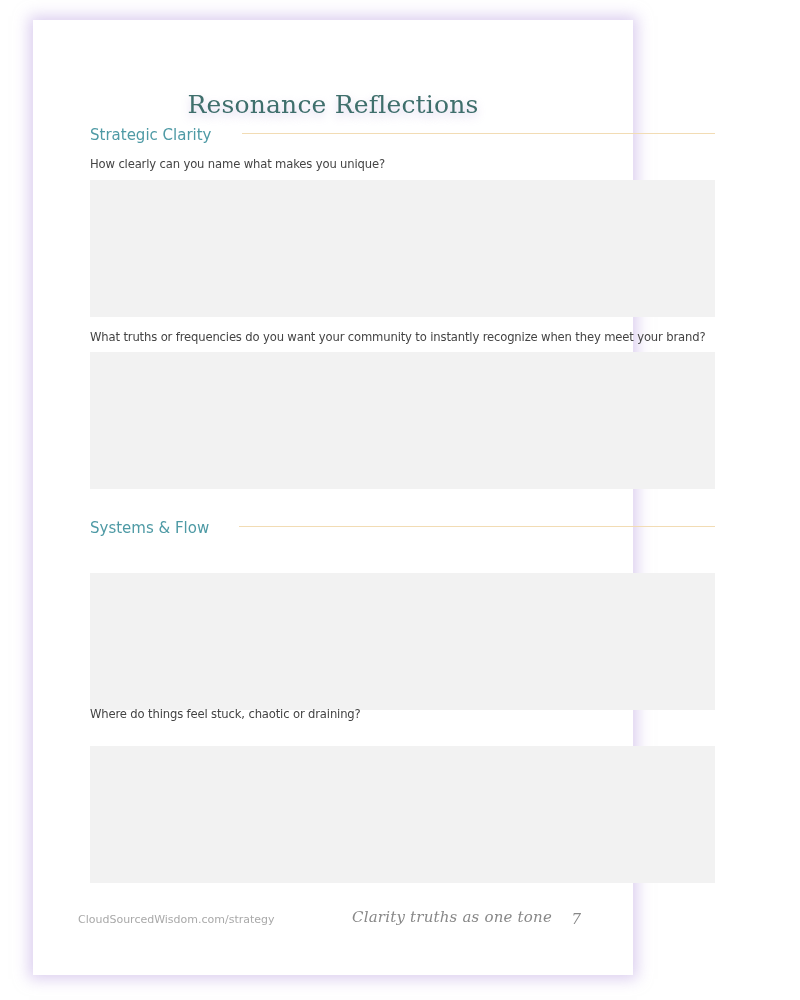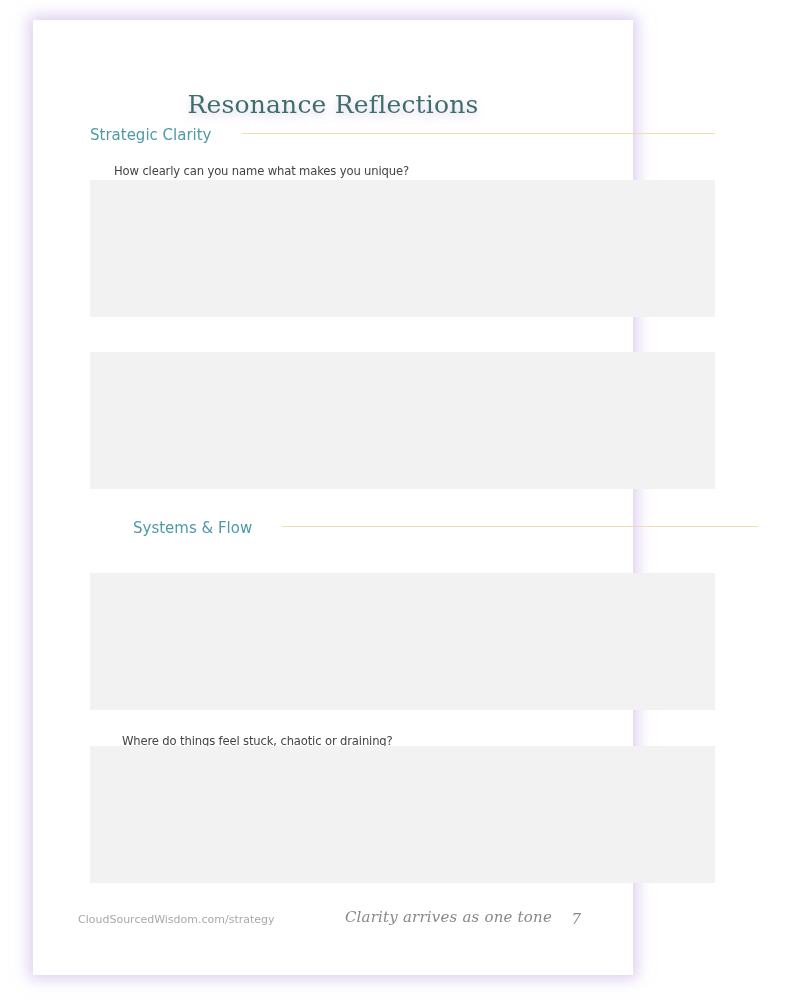--- a/index.html
+++ b/index.html
@@ -96,32 +96,33 @@
 
 <div class="page">
 
   <div class="title">Resonance Reflections</div>
 
   <div class="section-head" style="top:105px;">
     <span class="label">Strategic Clarity</span>
     <span class="rule"></span>
   </div>
 
-  <div class="question" style="top:144px;margin-left:24px;">How clearly can you name what makes you unique?</div>
+  <div class="question" style="top:137px;">How clearly can you name what makes you unique?</div>
   <textarea class="answer-box" style="top: 160px;"></textarea>
 
+  <div class="question" style="top:310px;">What truths or frequencies do you want your community to instantly recognize when they meet your brand?</div>
   <textarea class="answer-box" style="top: 332px;"></textarea>
 
-  <div class="section-head" style="top:498px;margin-left:43px;">
+  <div class="section-head" style="top:498px;">
     <span class="label">Systems &amp; Flow</span>
     <span class="rule"></span>
   </div>
 
   <textarea class="answer-box" style="top: 553px;"></textarea>
 
-  <div class="question" style="top:714px;margin-left:32px;">Where do things feel stuck, chaotic or draining?</div>
+  <div class="question" style="top:687px;">Where do things feel stuck, chaotic or draining?</div>
   <textarea class="answer-box" style="top: 726px;"></textarea>
 
   <div class="footer-url">CloudSourcedWisdom.com/strategy</div>
-  <div class="footer-quote">Clarity arrives as one tone</div>
+  <div class="footer-quote">Clarity truths as one tone</div>
   <div class="page-number">7</div>
 
 </div>
 
 </body></html>

